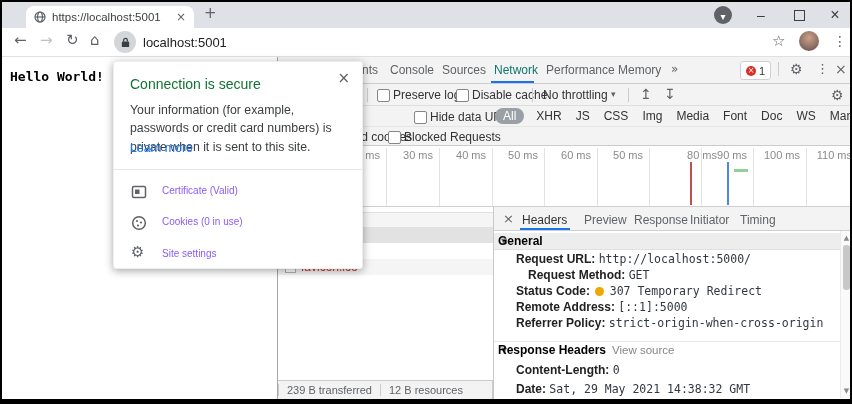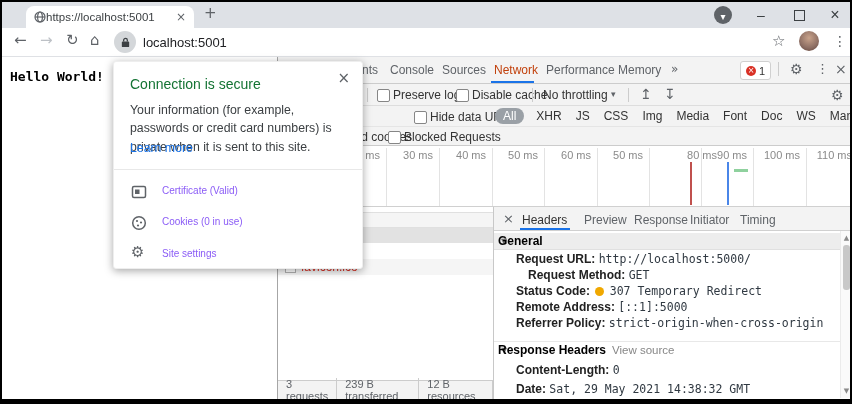--- a/index.html
+++ b/index.html
@@ -3,21 +3,21 @@
 <meta charset="utf-8">
 <style>
   html,body{margin:0;padding:0;background:#fff;}
   #app{position:relative;width:852px;height:404px;background:#000;font-family:"Liberation Sans",sans-serif;overflow:hidden;}
   #win{position:absolute;left:2px;top:2px;width:848px;height:397px;background:#fff;overflow:hidden;}
   .abs{position:absolute;}
   .ico{font-family:"DejaVu Sans",sans-serif;color:#5f6368;line-height:1;}
   
   #tabstrip{position:absolute;left:0;top:0;width:848px;height:26px;background:#dee1e6;}
   #tab{position:absolute;left:24px;top:4px;width:168px;height:22px;background:#fff;border-radius:8px 8px 0 0;display:flex;align-items:center;padding:0 8px;box-sizing:border-box;}
-  #tab .title{font-size:11.5px;color:#3c4043;flex:1;margin-left:0;white-space:nowrap;overflow:hidden;}
+  #tab .title{font-size:11.5px;color:#3c4043;flex:1;margin-left:6px;white-space:nowrap;overflow:hidden;}
   
   #toolbar{position:absolute;left:0;top:26px;width:848px;height:29px;background:#fff;border-bottom:1px solid #dfe1e5;box-sizing:border-box;}
   .navico{position:absolute;top:5px;font-size:15px;}
   
   .winbtn{position:absolute;top:2px;width:30px;height:22px;text-align:center;font-size:14px;color:#3c4043;line-height:22px;}
   
   #devtools{position:absolute;left:275px;top:55px;width:573px;height:342px;background:#fff;border-left:1px solid #a6a6a6;box-sizing:border-box;font-size:12px;color:#333;overflow:hidden;}
   .dtrow{position:absolute;left:0;width:573px;background:#f3f3f3;box-sizing:border-box;}
   .dttab{position:absolute;top:6px;color:#5f6368;font-size:12px;white-space:nowrap;}
   .chk{position:absolute;width:11px;height:11px;border:1px solid #868686;border-radius:2px;background:#fff;}
@@ -92,21 +92,21 @@
   <div class="abs" style="left:0;top:55px;width:275px;height:342px;background:#fff;">
     <span class="abs" style="left:8px;top:12px;font-family:'DejaVu Sans Mono',monospace;font-size:13px;font-weight:600;color:#000;">Hello World!</span>
   </div>
 
   <div id="devtools">
 
     <div class="dtrow" style="top:0;height:27px;border-bottom:1px solid #ccc;">
       <span class="dttab" style="left:50px;">Elements</span>
       <span class="dttab" style="left:112px;">Console</span>
       <span class="dttab" style="left:164px;">Sources</span>
-      <span class="dttab" style="left:216px;color:#c2410c;">Network</span>
+      <span class="dttab" style="left:216px;color:#0f766e;">Network</span>
       <div class="abs" style="left:213px;top:24px;width:43px;height:2px;background:#1a73e8;"></div>
       <span class="dttab" style="left:268px;">Performance</span>
       <span class="dttab" style="left:340px;">Memory</span>
       <span class="dttab ico" style="left:393px;">»</span>
       <div class="abs" style="left:462px;top:4px;height:15px;border:1px solid #d0d0d0;border-radius:3px;background:#fff;padding:1px 5px;display:flex;align-items:center;gap:3px;">
         <span style="display:inline-block;width:10px;height:10px;border-radius:50%;background:#d93025;color:#fff;font-size:8px;text-align:center;line-height:10px;font-family:'DejaVu Sans',sans-serif;">×</span>
         <span style="font-size:11px;color:#333;">1</span>
       </div>
       <div class="vdiv" style="left:500px;top:5px;"></div>
       <span class="dttab ico" style="left:512px;top:5px;font-size:14px;">⚙</span>
@@ -188,21 +188,20 @@
       <div class="abs" style="left:0;top:5px;width:215px;height:16px;background:#f5f5f5;border-top:1px solid #e0e0e0;border-bottom:1px solid #e0e0e0;box-sizing:border-box;"></div>
       <div class="abs" style="left:0;top:21px;width:215px;height:15px;background:#e2e2e2;"></div>
       <div class="abs" style="left:0;top:36px;width:215px;height:16px;background:#fff;"></div>
       <div class="abs" style="left:0;top:52px;width:215px;height:16px;background:#f5f5f5;">
         <span class="abs" style="left:7px;top:3px;width:9px;height:9px;border:1px solid #b0b0b0;background:#fff;"></span>
         <span class="abs" style="left:23px;top:1px;font-size:12px;color:#d93025;">favicon.ico</span>
       </div>
     </div>
 
     <div class="abs" style="left:0;top:323px;width:215px;height:19px;background:#f3f3f3;border-top:1px solid #ccc;border-right:1px solid #ccc;box-sizing:border-box;display:flex;align-items:center;font-size:11px;color:#5f6368;">
-      <span style="padding:0 8px;">3 requests</span>
       <span style="border-left:1px solid #ccc;padding:0 8px;">239 B transferred</span>
       <span style="border-left:1px solid #ccc;padding:0 8px;">12 B resources</span>
     </div>
 
     <div class="abs" style="left:215px;top:150px;width:358px;height:192px;background:#fff;border-left:1px solid #c8c8c8;box-sizing:border-box;">
       <div class="abs" style="left:0;top:0;width:100%;height:24px;background:#f3f3f3;border-bottom:1px solid #d0d0d0;box-sizing:border-box;">
         <span class="abs ico" style="left:9px;top:5px;font-size:13px;">×</span>
         <span class="dttab" style="left:28px;color:#333;">Headers</span>
         <div class="abs" style="left:26px;top:21px;width:50px;height:2px;background:#1a73e8;"></div>
         <span class="dttab" style="left:90px;">Preview</span>

